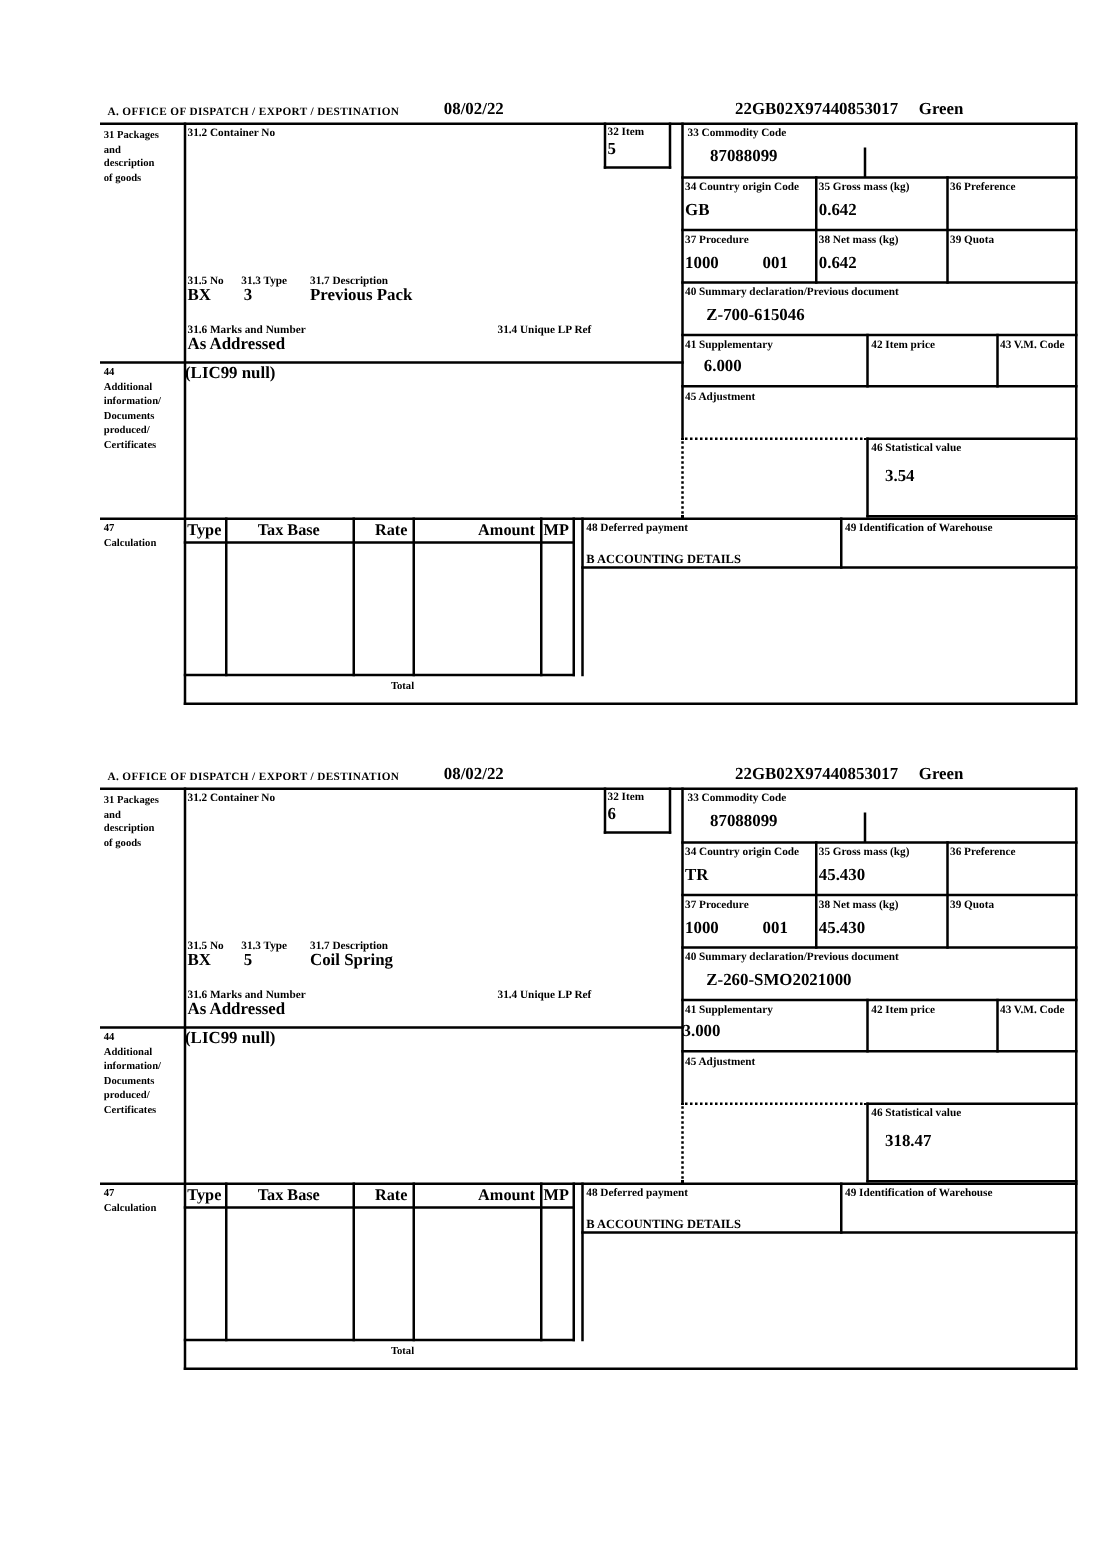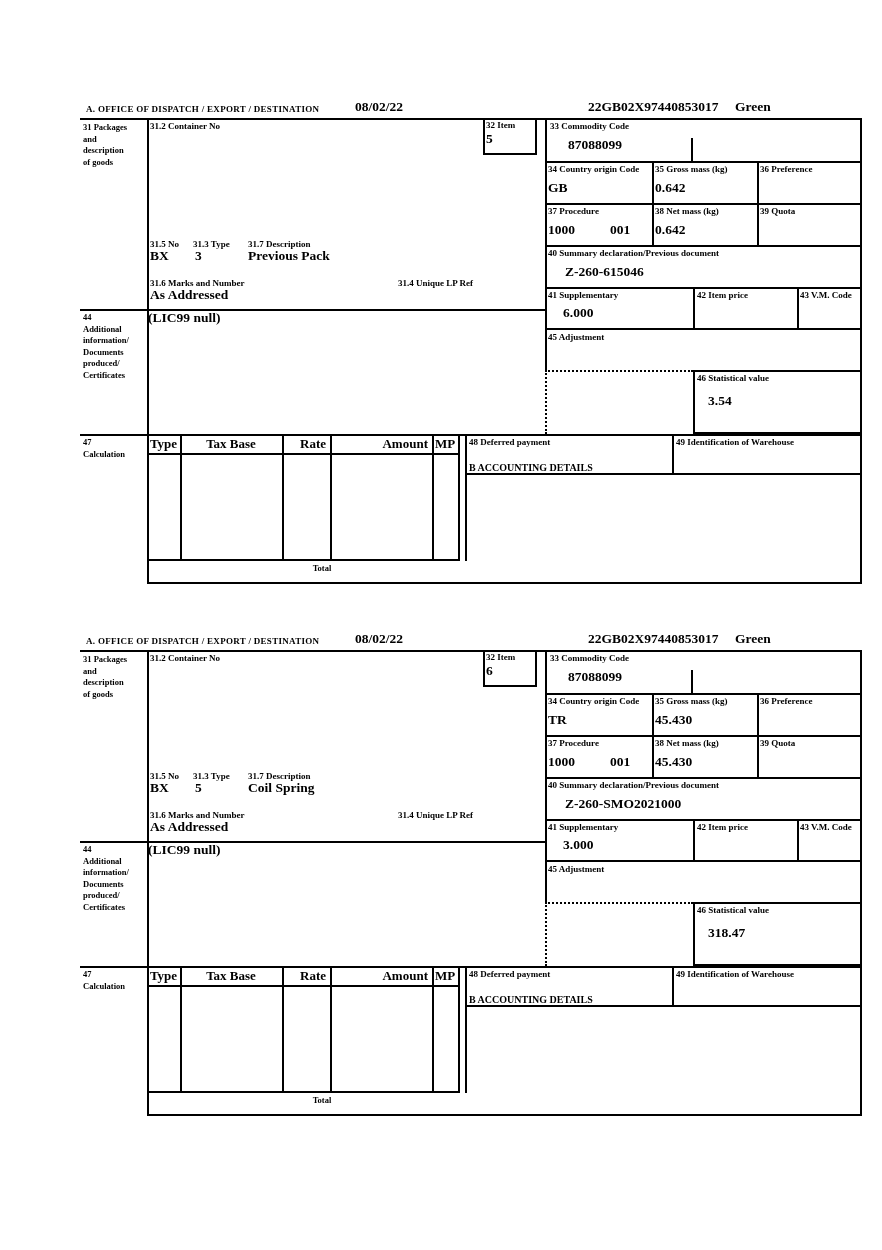--- a/index.html
+++ b/index.html
@@ -2,21 +2,21 @@
 <html><head>
 <meta charset="utf-8">
 <style>
   html,body { margin:0; padding:0; }
   body {
     width:882px; height:1250px; position:relative;
     background:#ffffff; color:#000;
     font-family:"Liberation Serif", serif;
     overflow:hidden;
   }
-  .sec { position:absolute; left:80px; width:782px; height:486px;margin-top:20px; }
+  .sec { position:absolute; left:80px; width:782px; height:486px; }
   .hdr { position:absolute; left:0; top:0; width:782px; height:19px; }
   .hlabel { position:absolute; top:5px; font-weight:bold; font-size:9px; letter-spacing:0.3px; white-space:nowrap; }
   .hval { position:absolute; top:0; font-weight:bold; font-size:13.5px; white-space:nowrap; }
   .sheet { position:absolute; left:0; top:19px; width:782px; height:466px; }
   .h  { position:absolute; height:2px; background:#000; }
   .v  { position:absolute; width:2px; background:#000; }
   .hd { position:absolute; height:0; border-top:2px dotted #000; }
   .vd { position:absolute; width:0; border-left:2px dotted #000; }
   .lbl { position:absolute; font-weight:bold; font-size:9px; white-space:nowrap; }
   .val { position:absolute; font-weight:bold; font-size:13.5px; white-space:nowrap; }
@@ -129,21 +129,21 @@
     <span class="val" style="left:406px;top:13px">5</span>
     <span class="val" style="left:488px;top:19px">87088099</span>
     <span class="val" style="left:468px;top:62px">GB</span>
     <span class="val" style="left:575px;top:62px">0.642</span>
     <span class="val" style="left:468px;top:104px">1000</span>
     <span class="val" style="left:530px;top:104px">001</span>
     <span class="val" style="left:575px;top:104px">0.642</span>
     <span class="val" style="left:70px;top:130px">BX</span>
     <span class="val" style="left:115px;top:130px">3</span>
     <span class="val" style="left:168px;top:130px">Previous Pack</span>
-    <span class="val" style="left:485px;top:146px">Z-260-615046</span>
+    <span class="val" style="left:485px;top:146px">Z-700-615046</span>
     <span class="val" style="left:70px;top:169px">As Addressed</span>
     <span class="val" style="left:483px;top:187px">6.000</span>
     <span class="val" style="left:68px;top:192px">(LIC99 null)</span>
     <span class="val" style="left:628px;top:275px">3.54</span>
   </div>
 </section>
 
 <section class="sec" style="top:611px">
   <div class="hdr">
     <span class="hlabel" style="left:6px">A.  OFFICE OF DISPATCH / EXPORT / DESTINATION</span>
@@ -239,17 +239,17 @@
     <span class="val" style="left:468px;top:62px">TR</span>
     <span class="val" style="left:575px;top:62px">45.430</span>
     <span class="val" style="left:468px;top:104px">1000</span>
     <span class="val" style="left:530px;top:104px">001</span>
     <span class="val" style="left:575px;top:104px">45.430</span>
     <span class="val" style="left:70px;top:130px">BX</span>
     <span class="val" style="left:115px;top:130px">5</span>
     <span class="val" style="left:168px;top:130px">Coil Spring</span>
     <span class="val" style="left:485px;top:146px">Z-260-SMO2021000</span>
     <span class="val" style="left:70px;top:169px">As Addressed</span>
-    <span class="val" style="left:483px;top:187px">3.000</span>
+    <span class="val" style="left:466px;top:187px">3.000</span>
     <span class="val" style="left:68px;top:192px">(LIC99 null)</span>
     <span class="val" style="left:628px;top:275px">318.47</span>
   </div>
 </section>
 
 </body></html>

